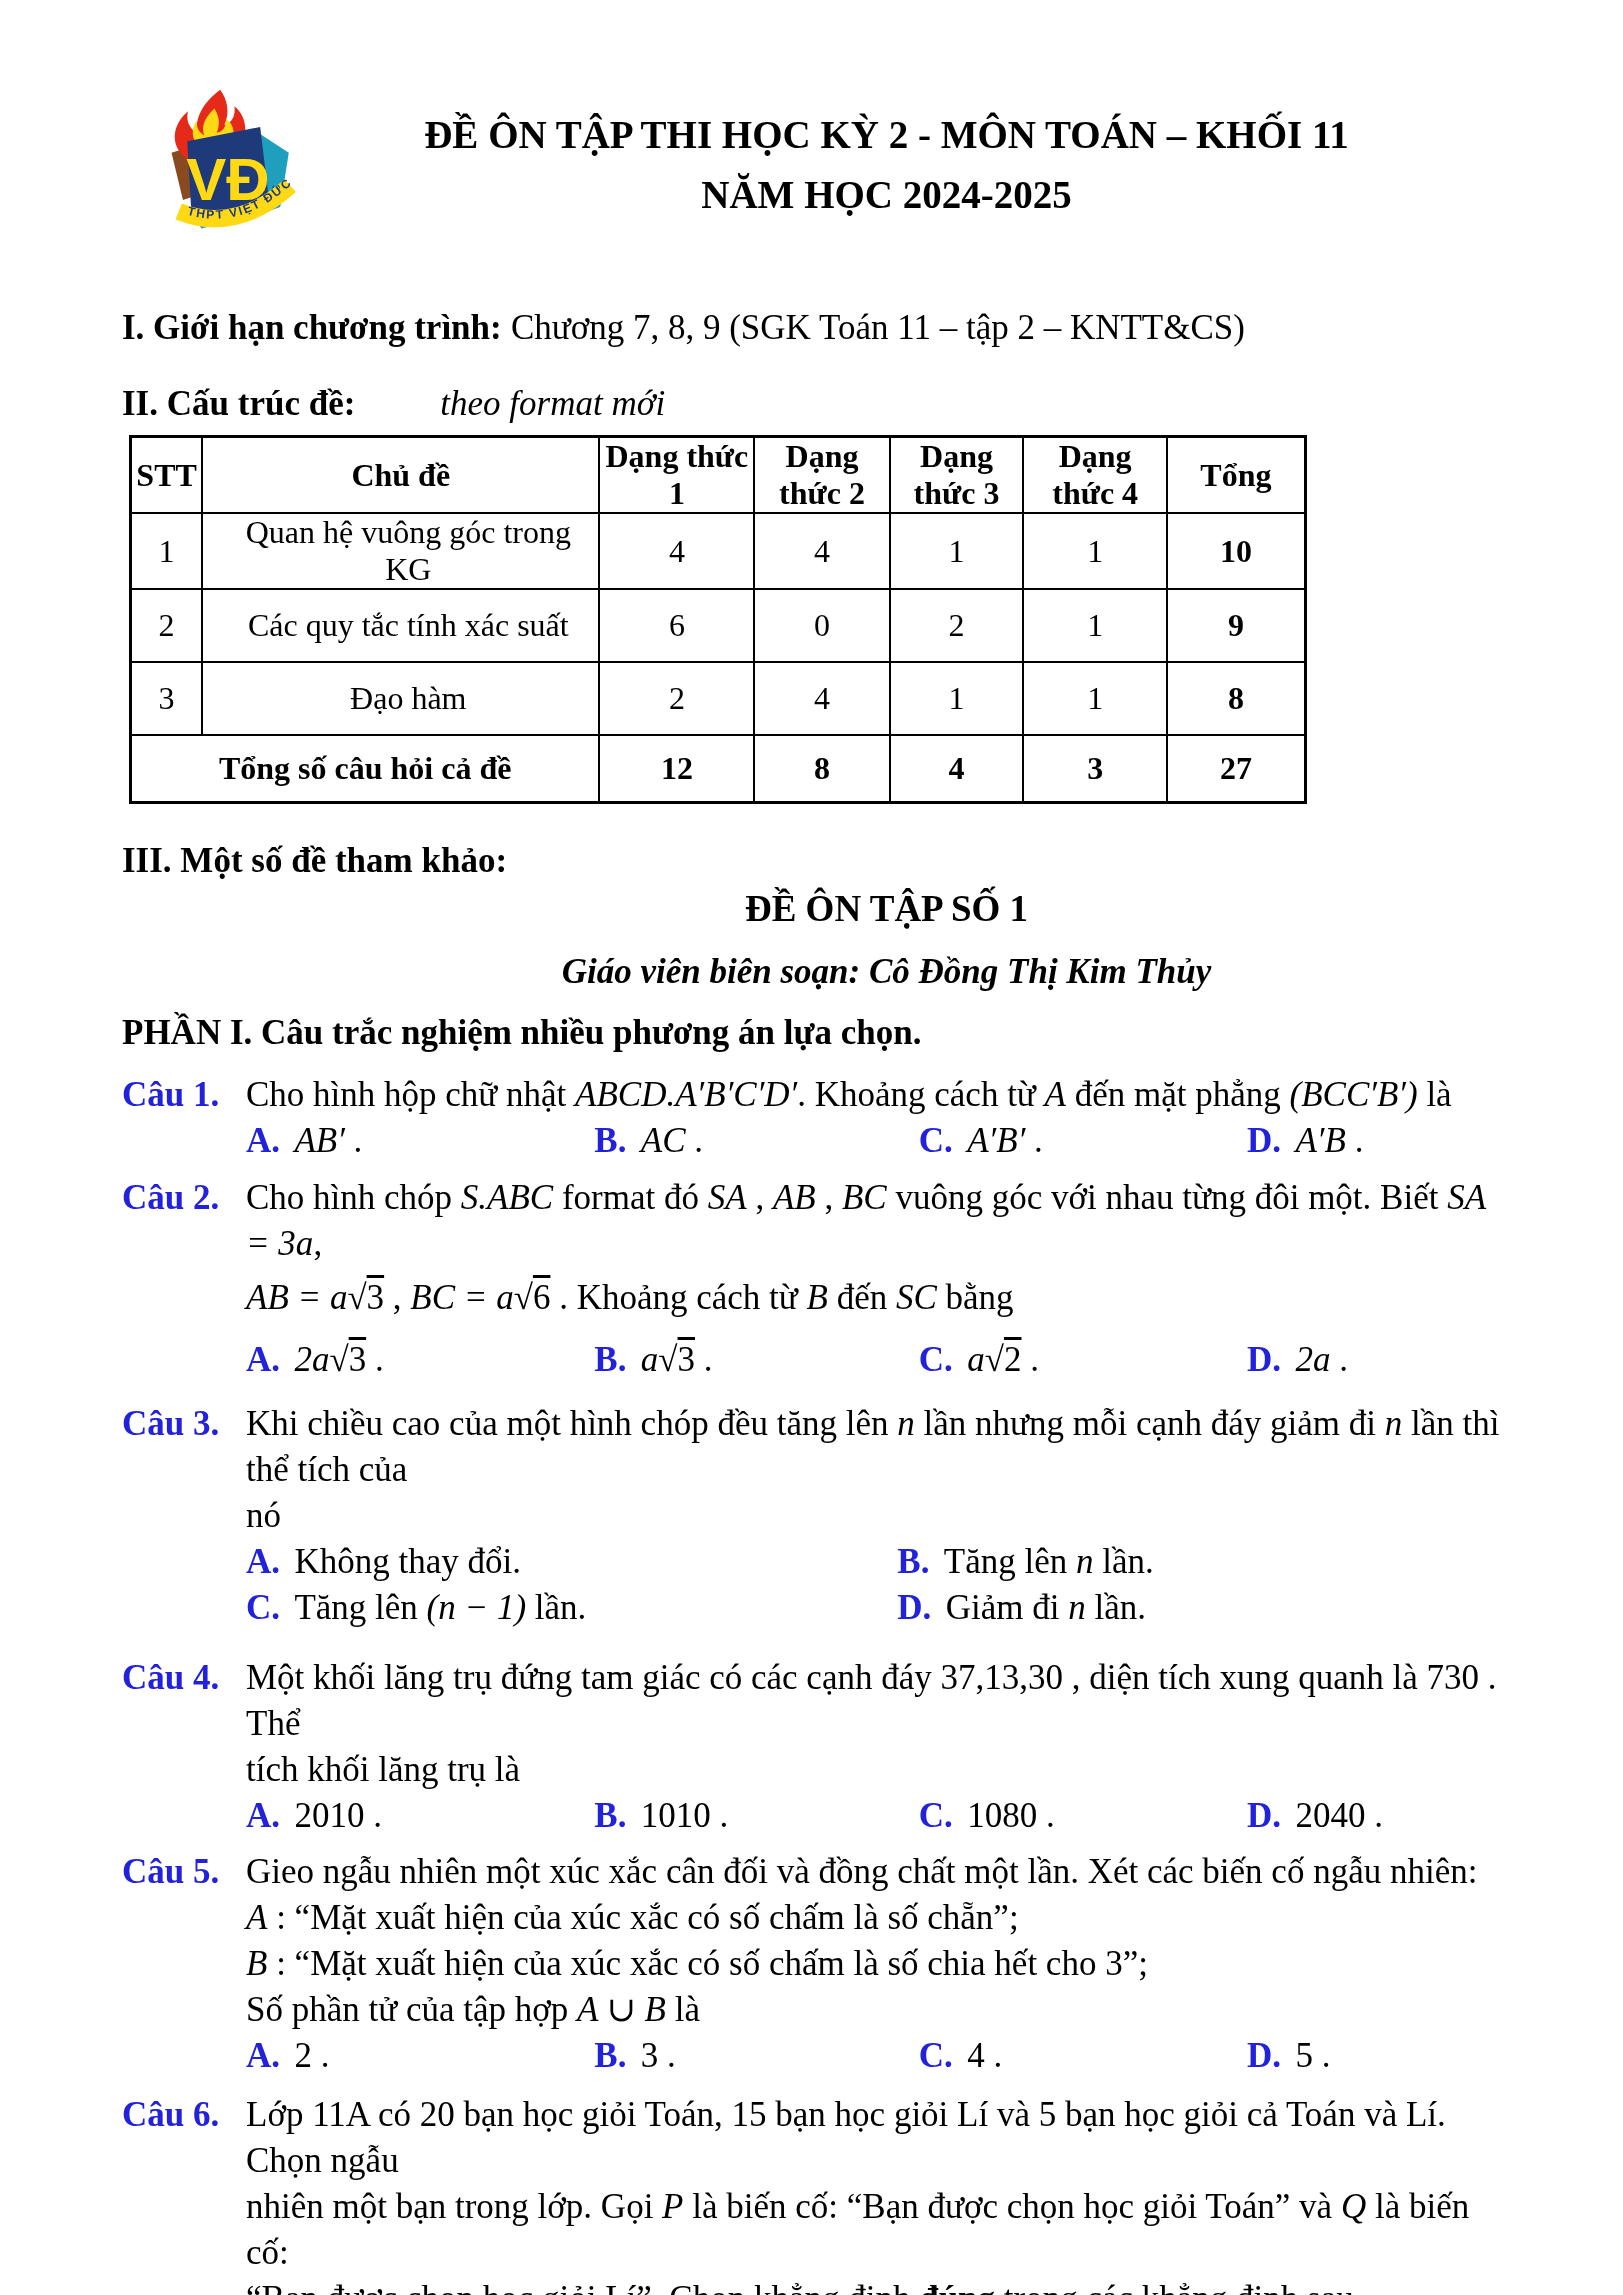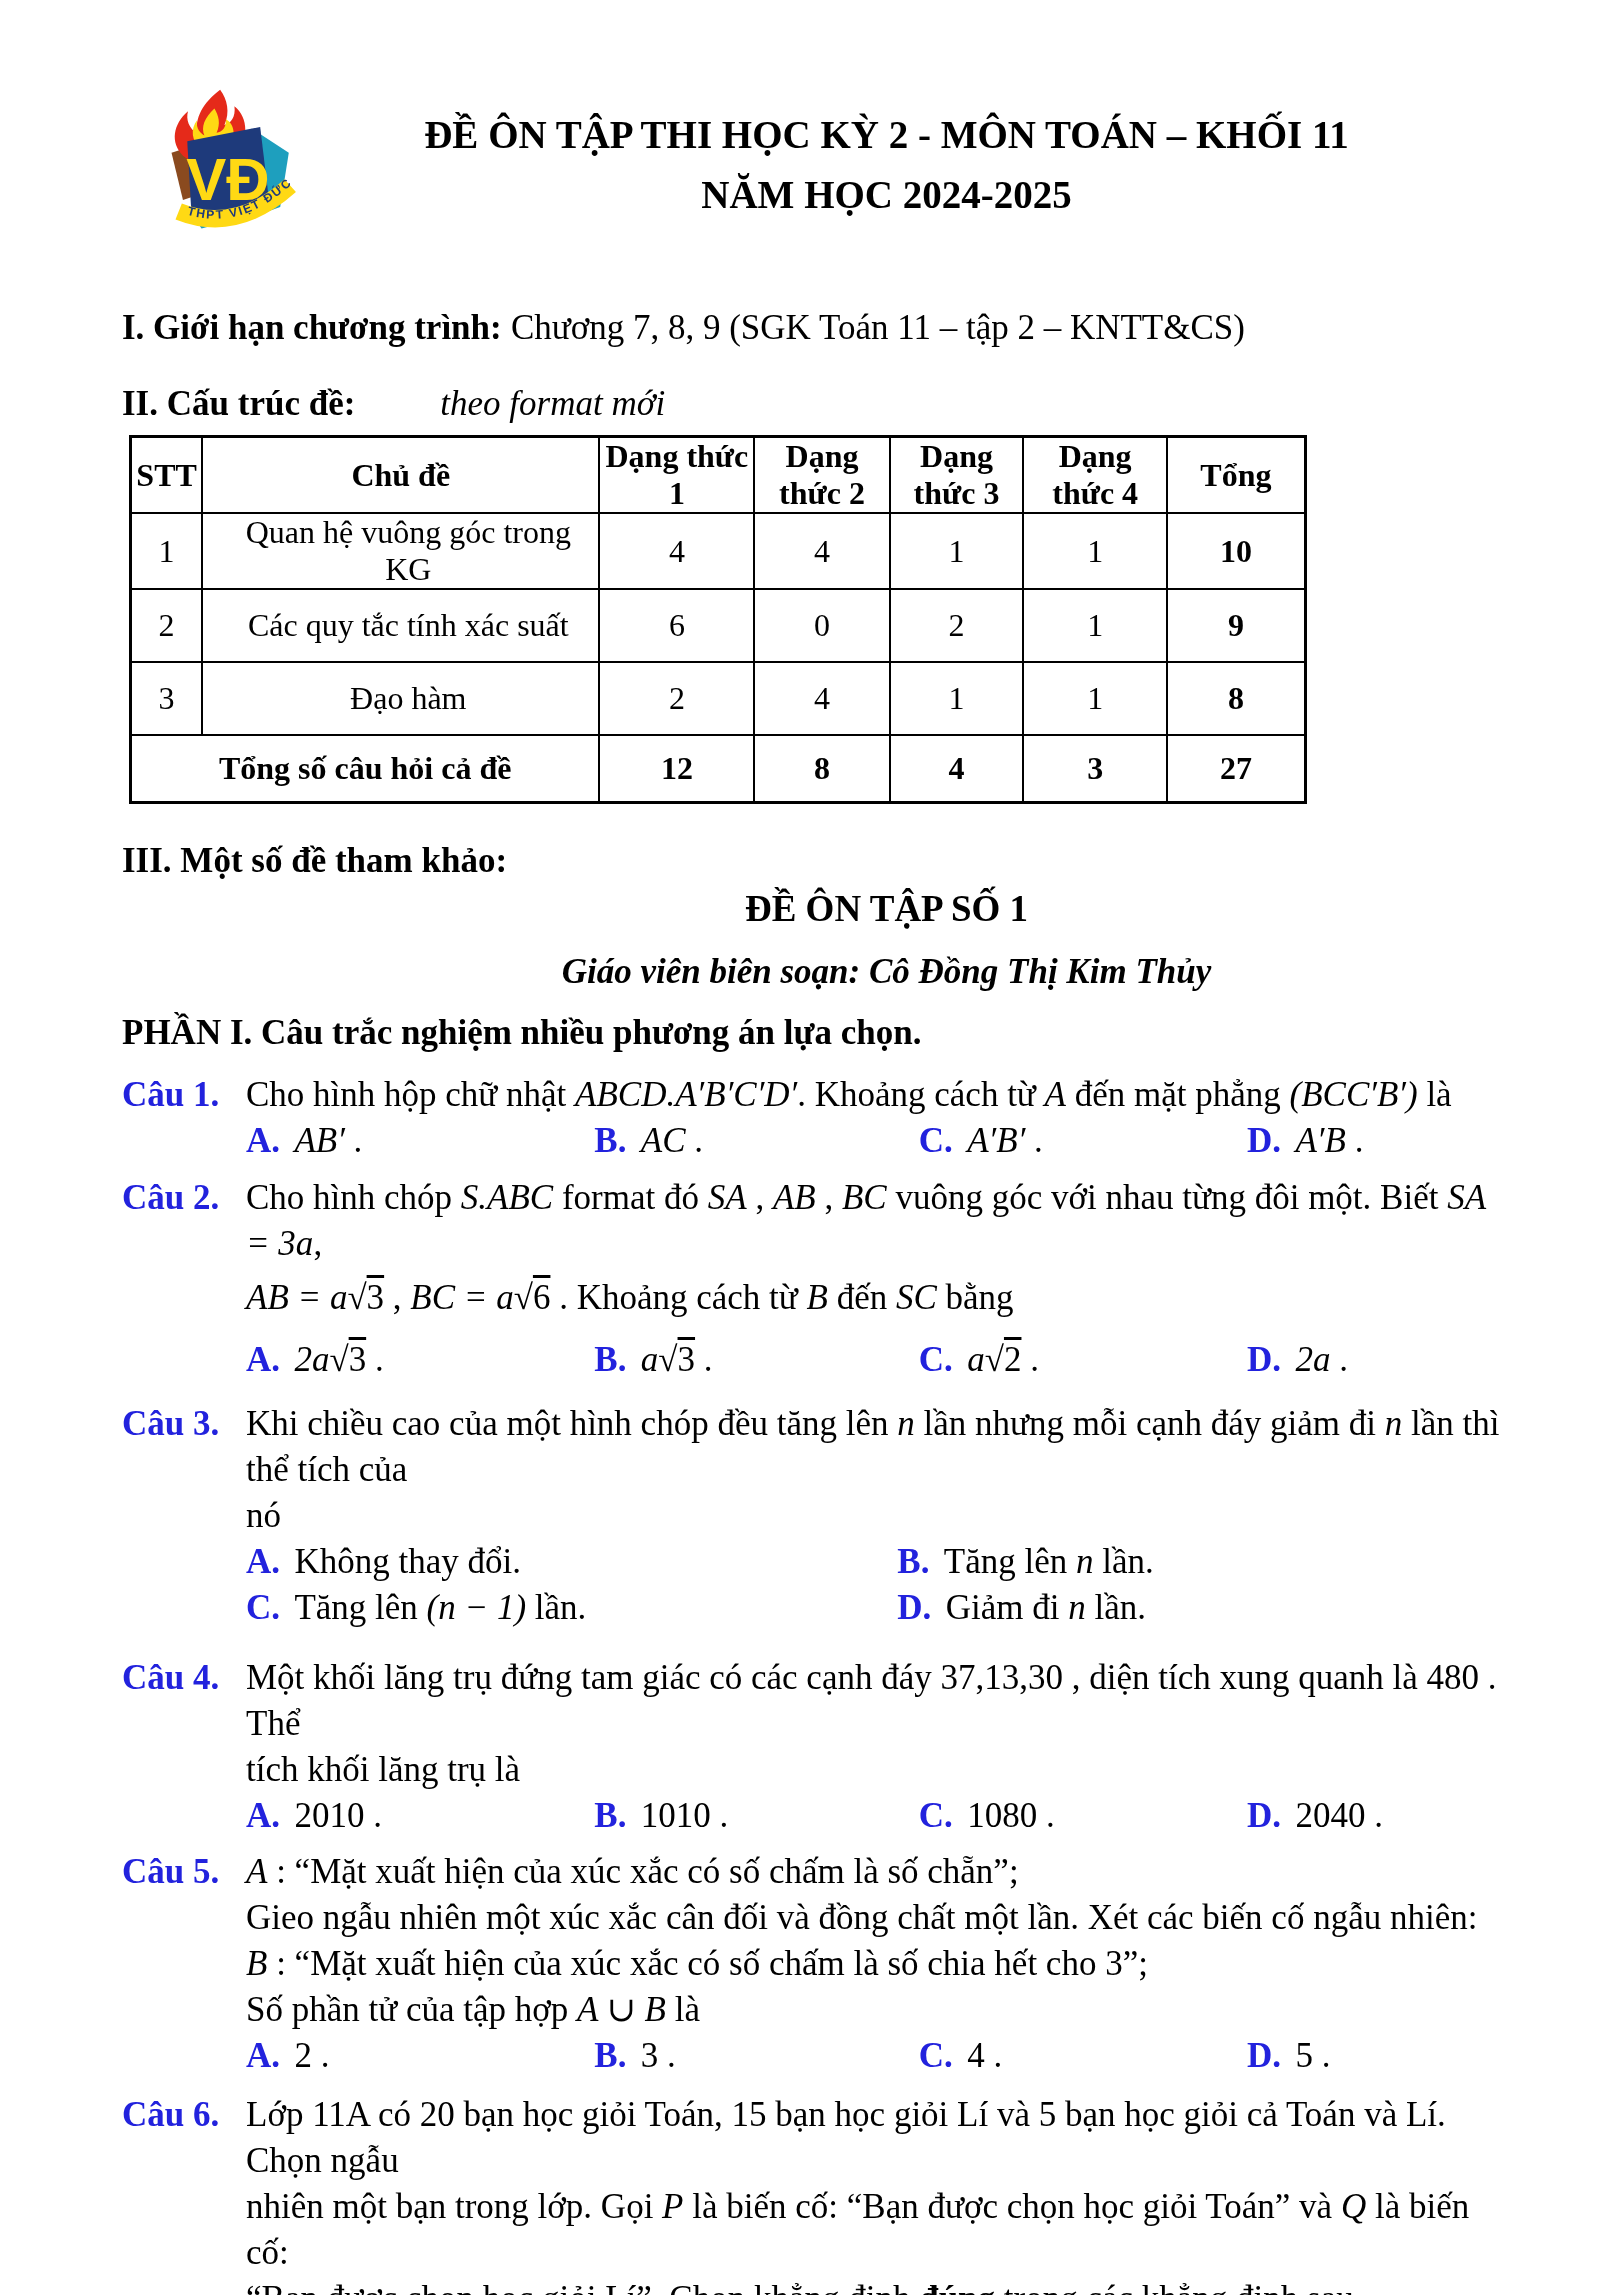--- a/index.html
+++ b/index.html
@@ -218,36 +218,36 @@
           <div class="opts opts2 q-line">
             <div class="opt"><span class="ol">C.</span><span><span>Tăng lên </span><span class="m">(n − 1)</span><span> lần.</span></span></div>
             <div class="opt"><span class="ol">D.</span><span><span>Giảm đi </span><span class="m">n</span><span> lần.</span></span></div>
           </div>
         </div>
       </div>
 
       <div class="question gap-lg">
         <div class="q-label">Câu 4.</div>
         <div class="q-body">
-          <div class="q-line"><span>Một khối lăng trụ đứng tam giác có các cạnh đáy </span><span>37,13,30</span><span> , diện tích xung quanh là </span><span>480</span><span> . Thể</span></div>
+          <div class="q-line"><span>Một khối lăng trụ đứng tam giác có các cạnh đáy </span><span>37,13,30</span><span> , diện tích xung quanh là </span><span>730</span><span> . Thể</span></div>
           <div class="q-line"><span>tích khối lăng trụ là</span></div>
           <div class="opts opts4 q-line">
             <div class="opt"><span class="ol">A.</span><span><span>2010 .</span></span></div>
             <div class="opt"><span class="ol">B.</span><span><span>1010 .</span></span></div>
             <div class="opt"><span class="ol">C.</span><span><span>1080 .</span></span></div>
             <div class="opt"><span class="ol">D.</span><span><span>2040 .</span></span></div>
           </div>
         </div>
       </div>
 
       <div class="question">
         <div class="q-label">Câu 5.</div>
         <div class="q-body">
+          <div class="q-line"><span>Gieo ngẫu nhiên một xúc xắc cân đối và đồng chất một lần. Xét các biến cố ngẫu nhiên:</span></div>
           <div class="q-line"><span class="m">A</span><span> : “Mặt xuất hiện của xúc xắc có số chấm là số chẵn”;</span></div>
-          <div class="q-line"><span>Gieo ngẫu nhiên một xúc xắc cân đối và đồng chất một lần. Xét các biến cố ngẫu nhiên:</span></div>
           <div class="q-line"><span class="m">B</span><span> : “Mặt xuất hiện của xúc xắc có số chấm là số chia hết cho 3”;</span></div>
           <div class="q-line"><span>Số phần tử của tập hợp </span><span class="m">A ∪ B</span><span> là</span></div>
           <div class="opts opts4 q-line">
             <div class="opt"><span class="ol">A.</span><span><span>2 .</span></span></div>
             <div class="opt"><span class="ol">B.</span><span><span>3 .</span></span></div>
             <div class="opt"><span class="ol">C.</span><span><span>4 .</span></span></div>
             <div class="opt"><span class="ol">D.</span><span><span>5 .</span></span></div>
           </div>
         </div>
       </div>

